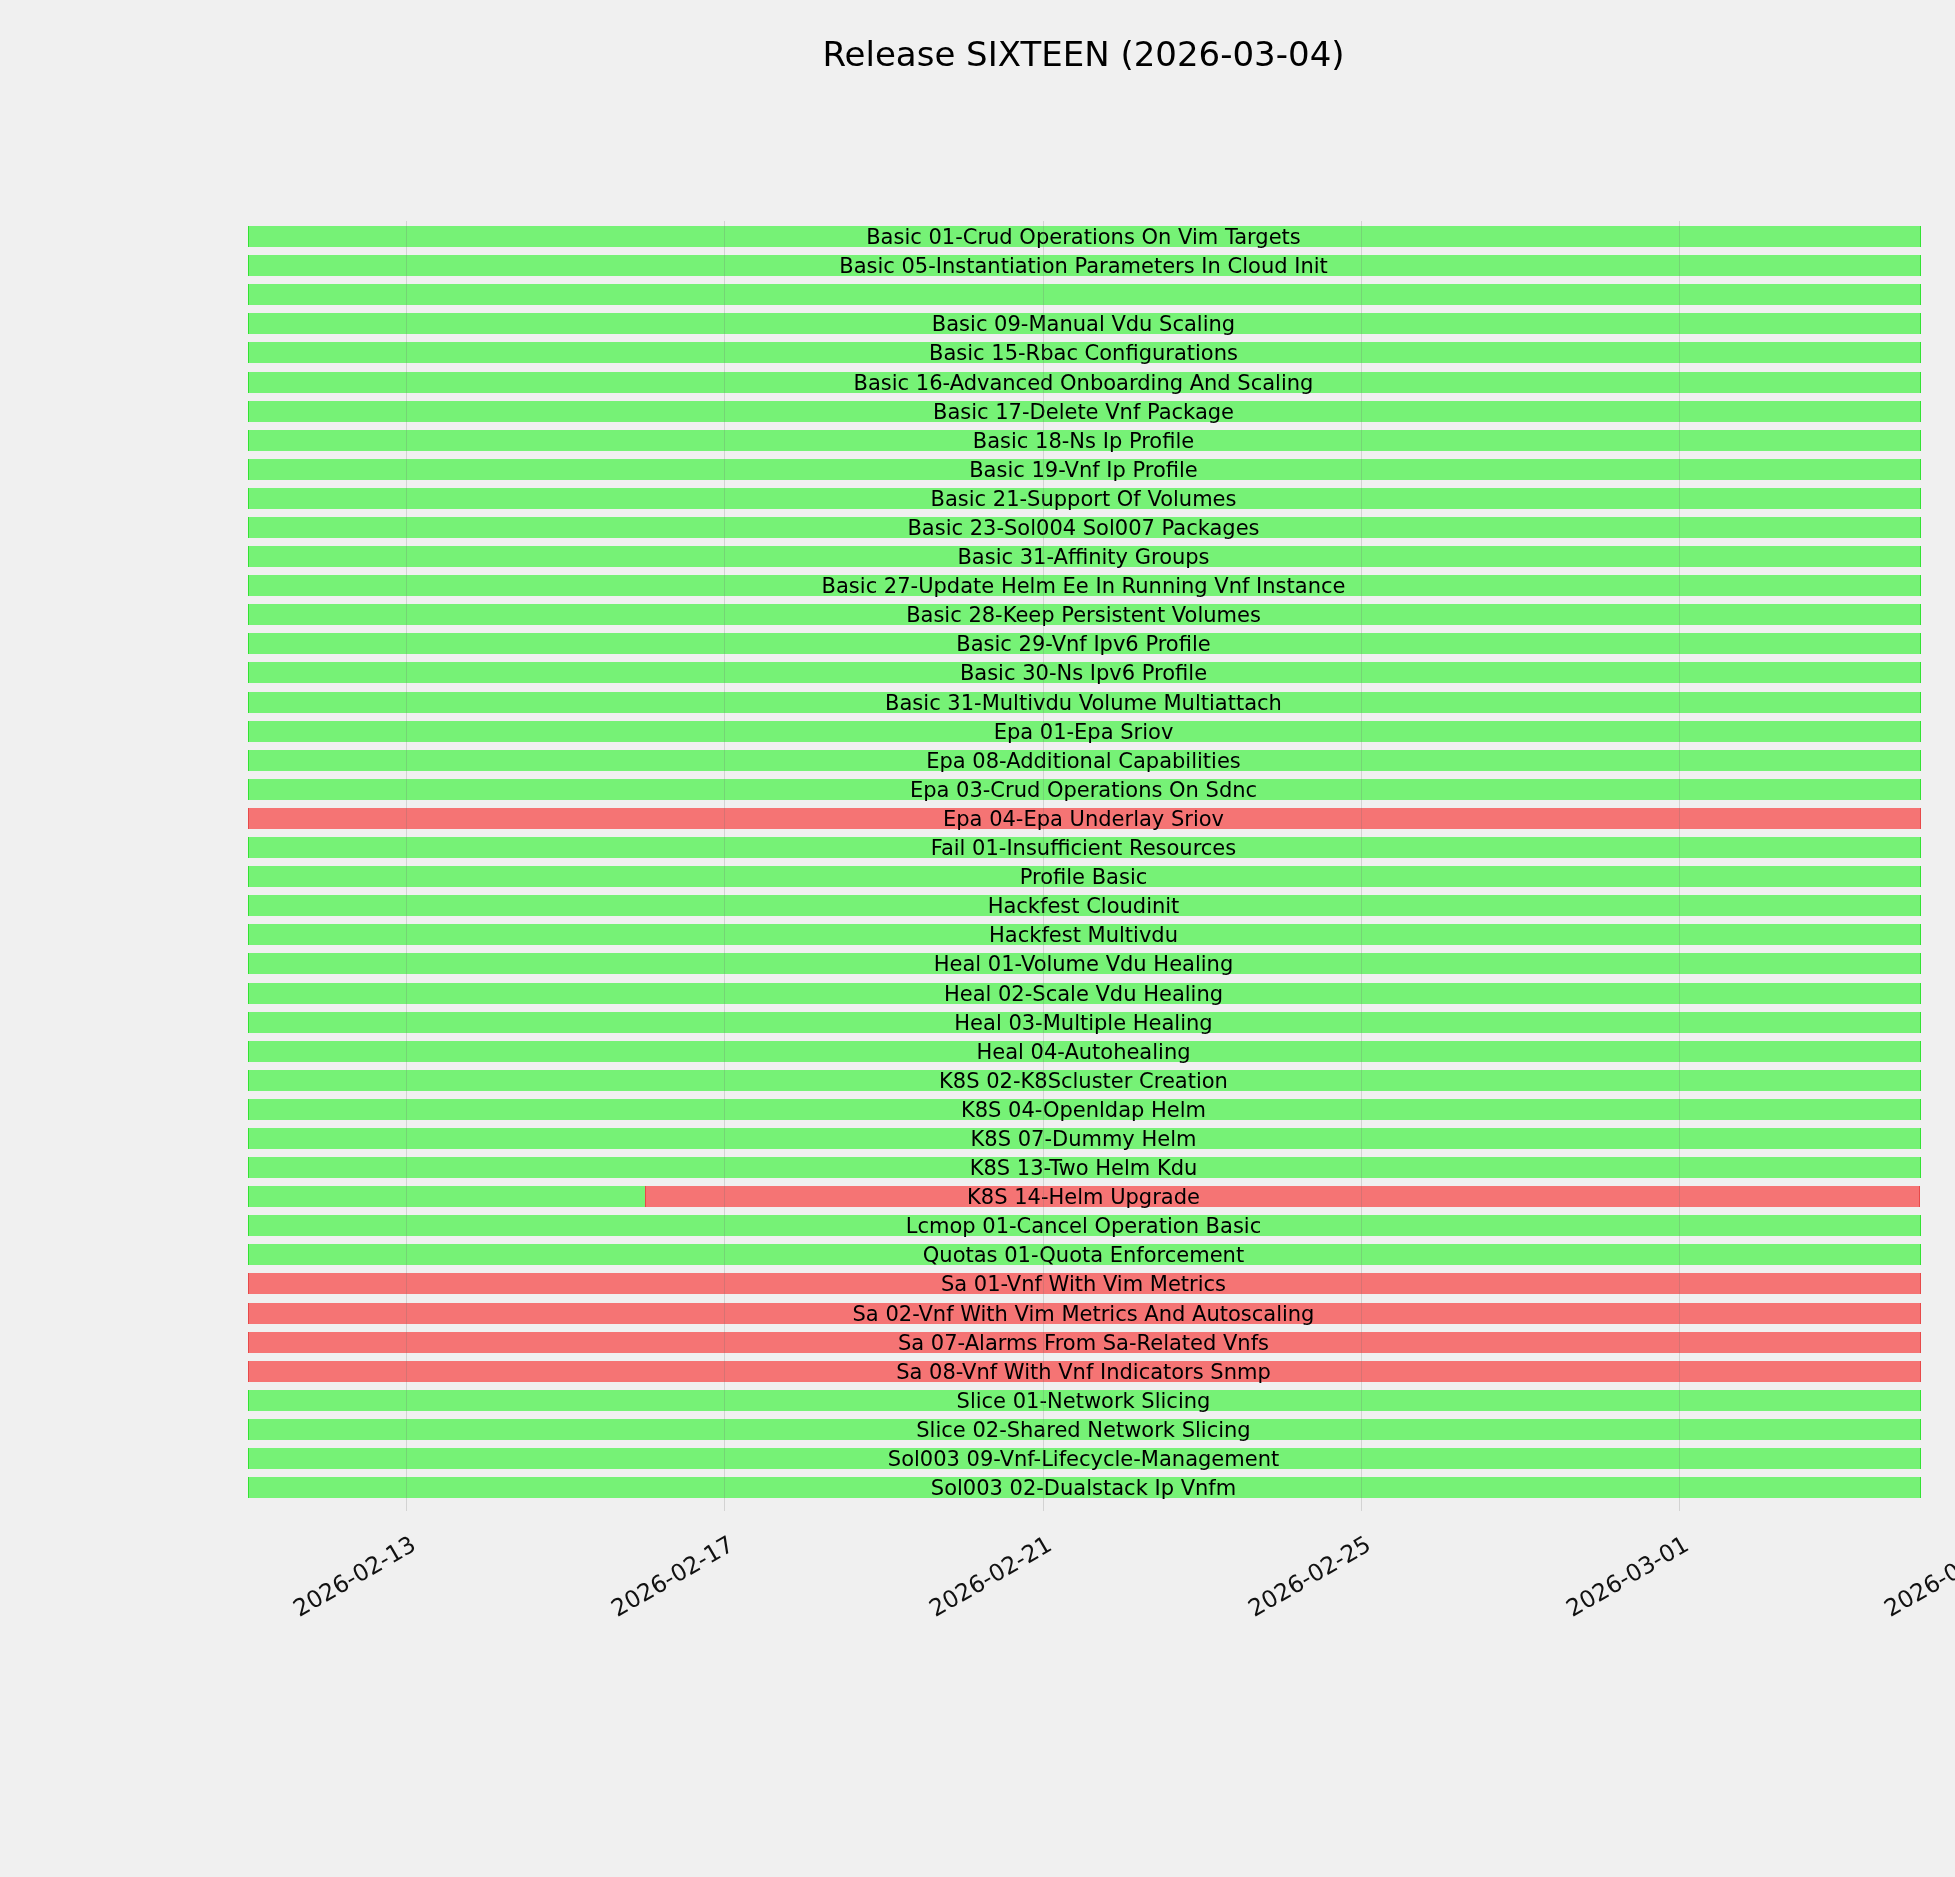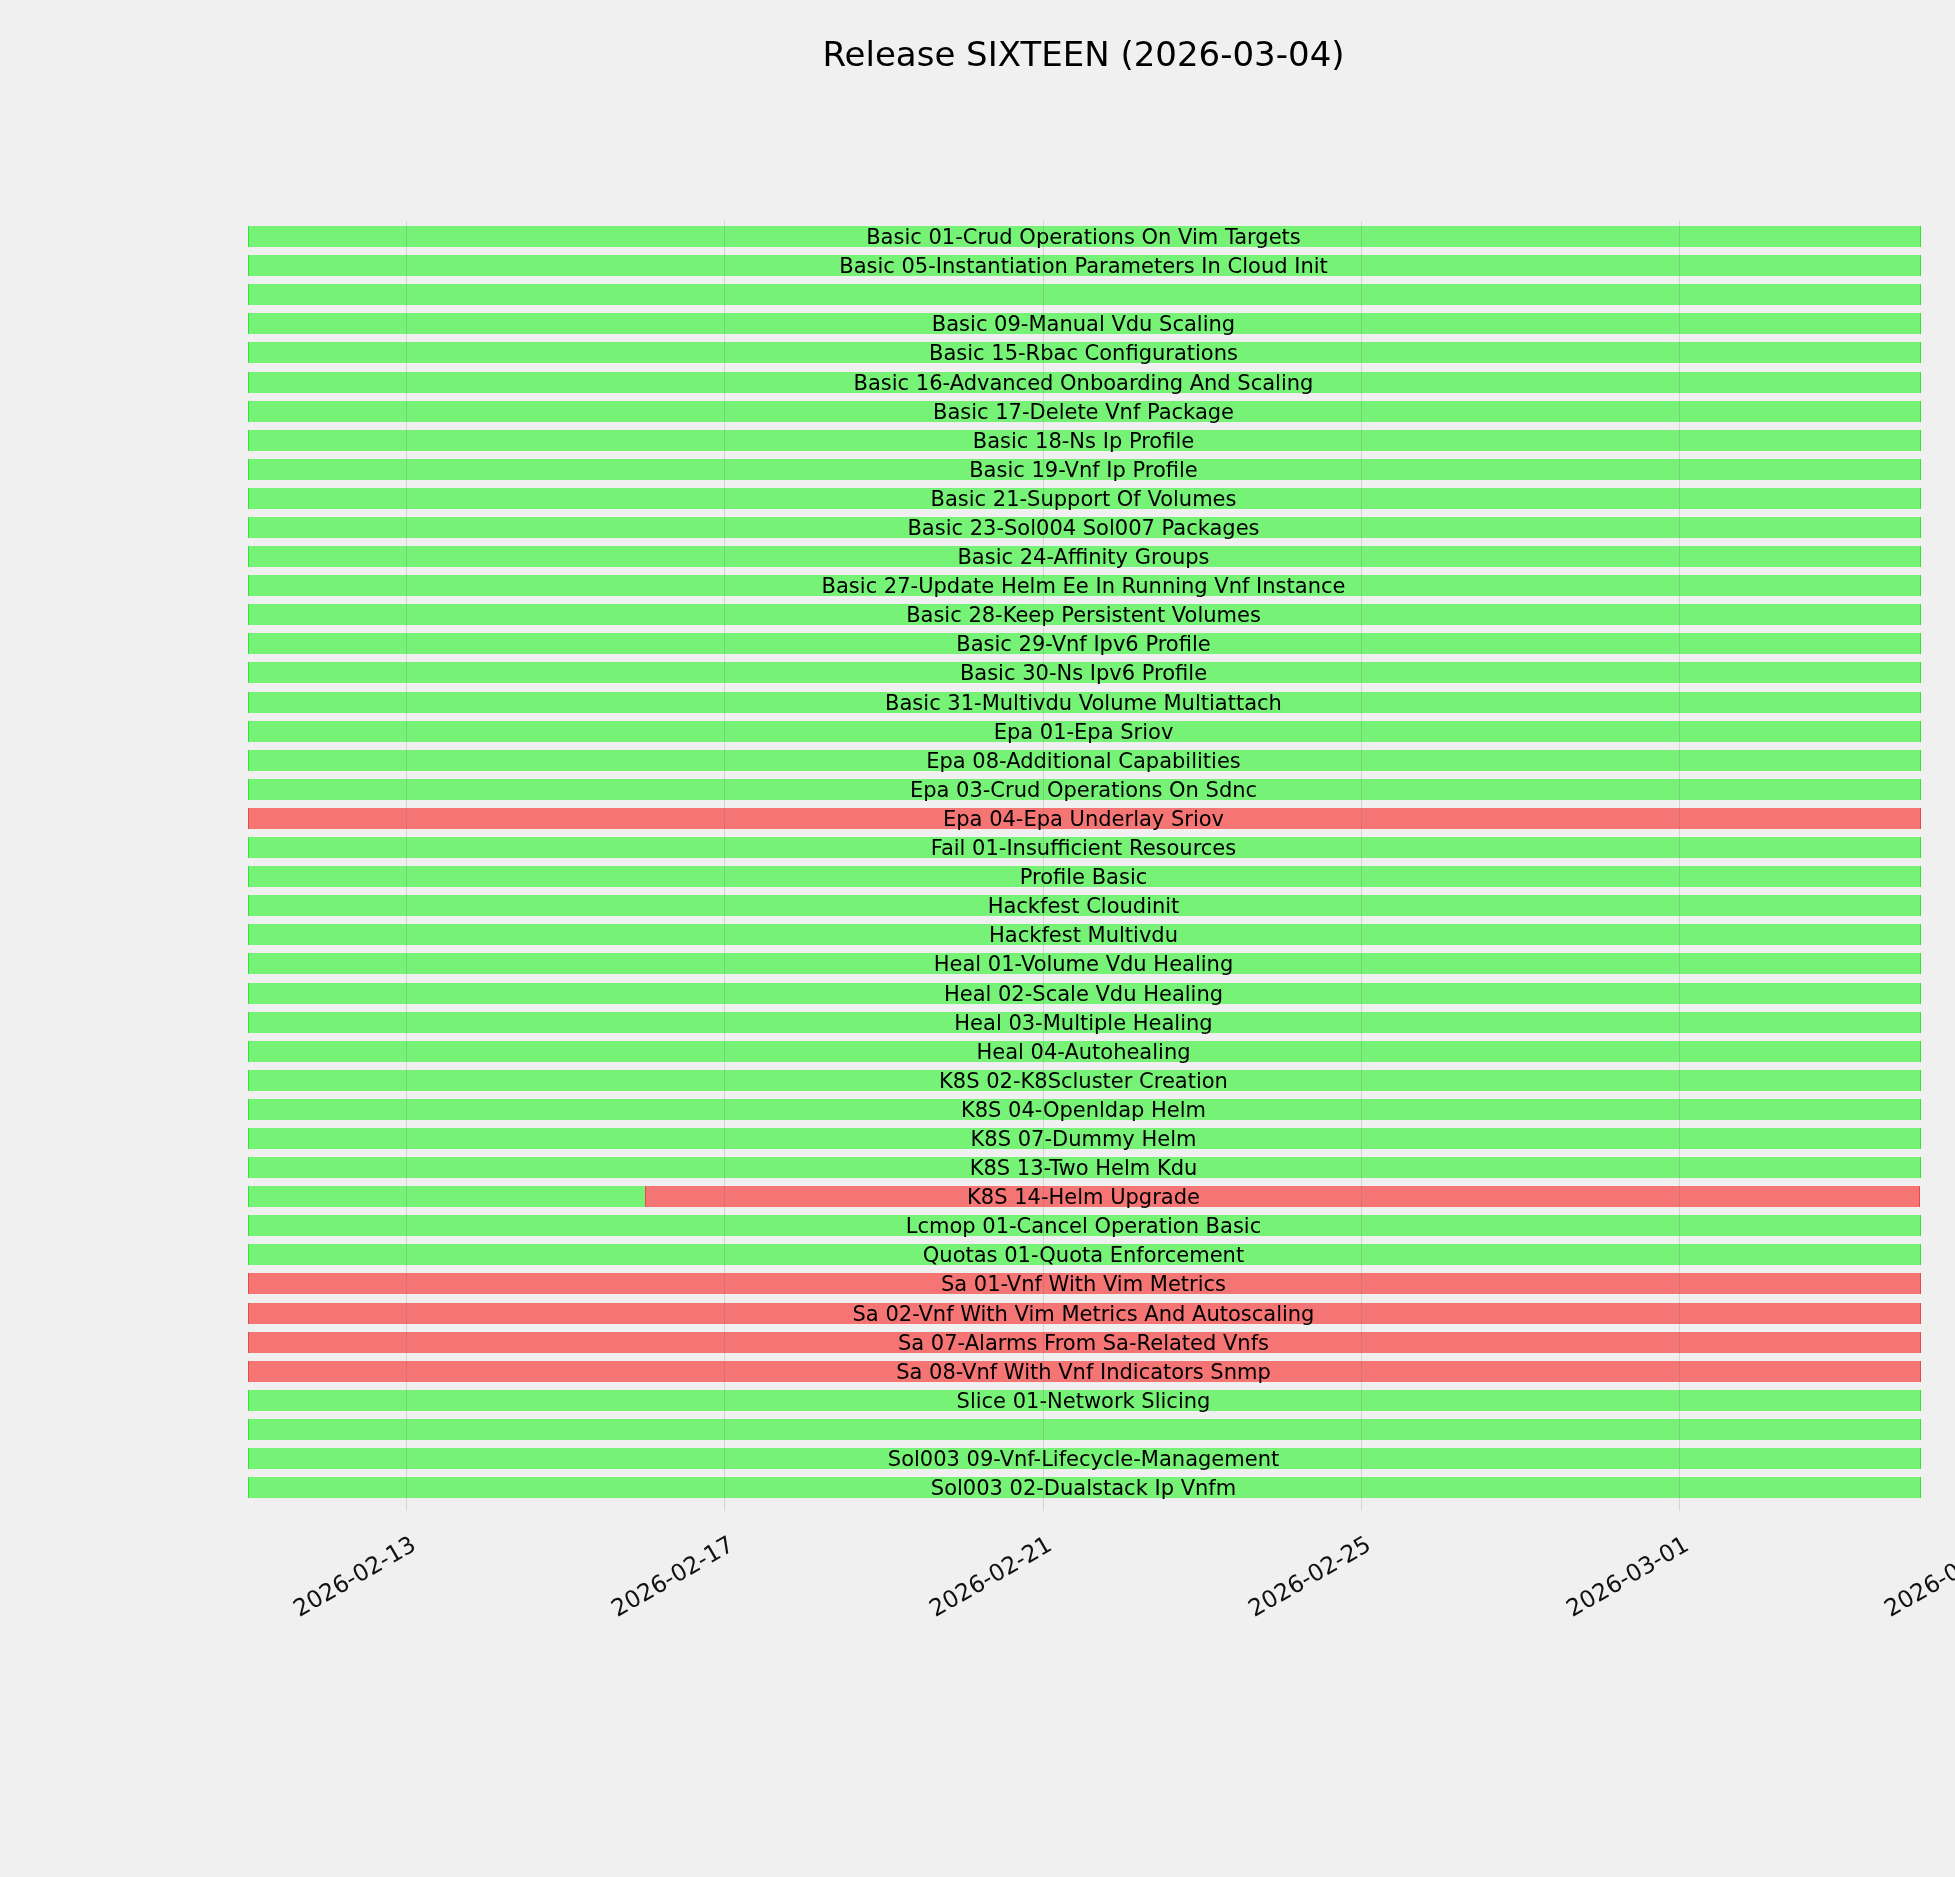--- a/index.html
+++ b/index.html
@@ -67,21 +67,21 @@
     <div class="gantt-row" style="top: 488px; height: 21px;">
       <div class="task-bar-segment passed" style="left: 248px; width: 1671px;"></div>
       <div class="task-label">Basic 21-Support Of Volumes</div>
     </div>
     <div class="gantt-row" style="top: 517px; height: 21px;">
       <div class="task-bar-segment passed" style="left: 248px; width: 1671px;"></div>
       <div class="task-label">Basic 23-Sol004 Sol007 Packages</div>
     </div>
     <div class="gantt-row" style="top: 546px; height: 21px;">
       <div class="task-bar-segment passed" style="left: 248px; width: 1671px;"></div>
-      <div class="task-label">Basic 24-Affinity Groups</div>
+      <div class="task-label">Basic 31-Affinity Groups</div>
     </div>
     <div class="gantt-row" style="top: 575px; height: 21px;">
       <div class="task-bar-segment passed" style="left: 248px; width: 1671px;"></div>
       <div class="task-label">Basic 27-Update Helm Ee In Running Vnf Instance</div>
     </div>
     <div class="gantt-row" style="top: 604px; height: 21px;">
       <div class="task-bar-segment passed" style="left: 248px; width: 1671px;"></div>
       <div class="task-label">Basic 28-Keep Persistent Volumes</div>
     </div>
     <div class="gantt-row" style="top: 633px; height: 21px;">
@@ -188,20 +188,21 @@
     <div class="gantt-row" style="top: 1361px; height: 21px;">
       <div class="task-bar-segment failed" style="left: 248px; width: 1671px;"></div>
       <div class="task-label">Sa 08-Vnf With Vnf Indicators Snmp</div>
     </div>
     <div class="gantt-row" style="top: 1390px; height: 21px;">
       <div class="task-bar-segment passed" style="left: 248px; width: 1671px;"></div>
       <div class="task-label">Slice 01-Network Slicing</div>
     </div>
     <div class="gantt-row" style="top: 1419px; height: 21px;">
       <div class="task-bar-segment passed" style="left: 248px; width: 1671px;"></div>
+      <div class="task-label">Slice 02-Shared Network Slicing</div>
     </div>
     <div class="gantt-row" style="top: 1448px; height: 21px;">
       <div class="task-bar-segment passed" style="left: 248px; width: 1671px;"></div>
       <div class="task-label">Sol003 09-Vnf-Lifecycle-Management</div>
     </div>
     <div class="gantt-row" style="top: 1477px; height: 21px;">
       <div class="task-bar-segment passed" style="left: 248px; width: 1671px;"></div>
       <div class="task-label">Sol003 02-Dualstack Ip Vnfm</div>
     </div>
     <div class="x-tick" style="left: 407px; top: 1530px;">

